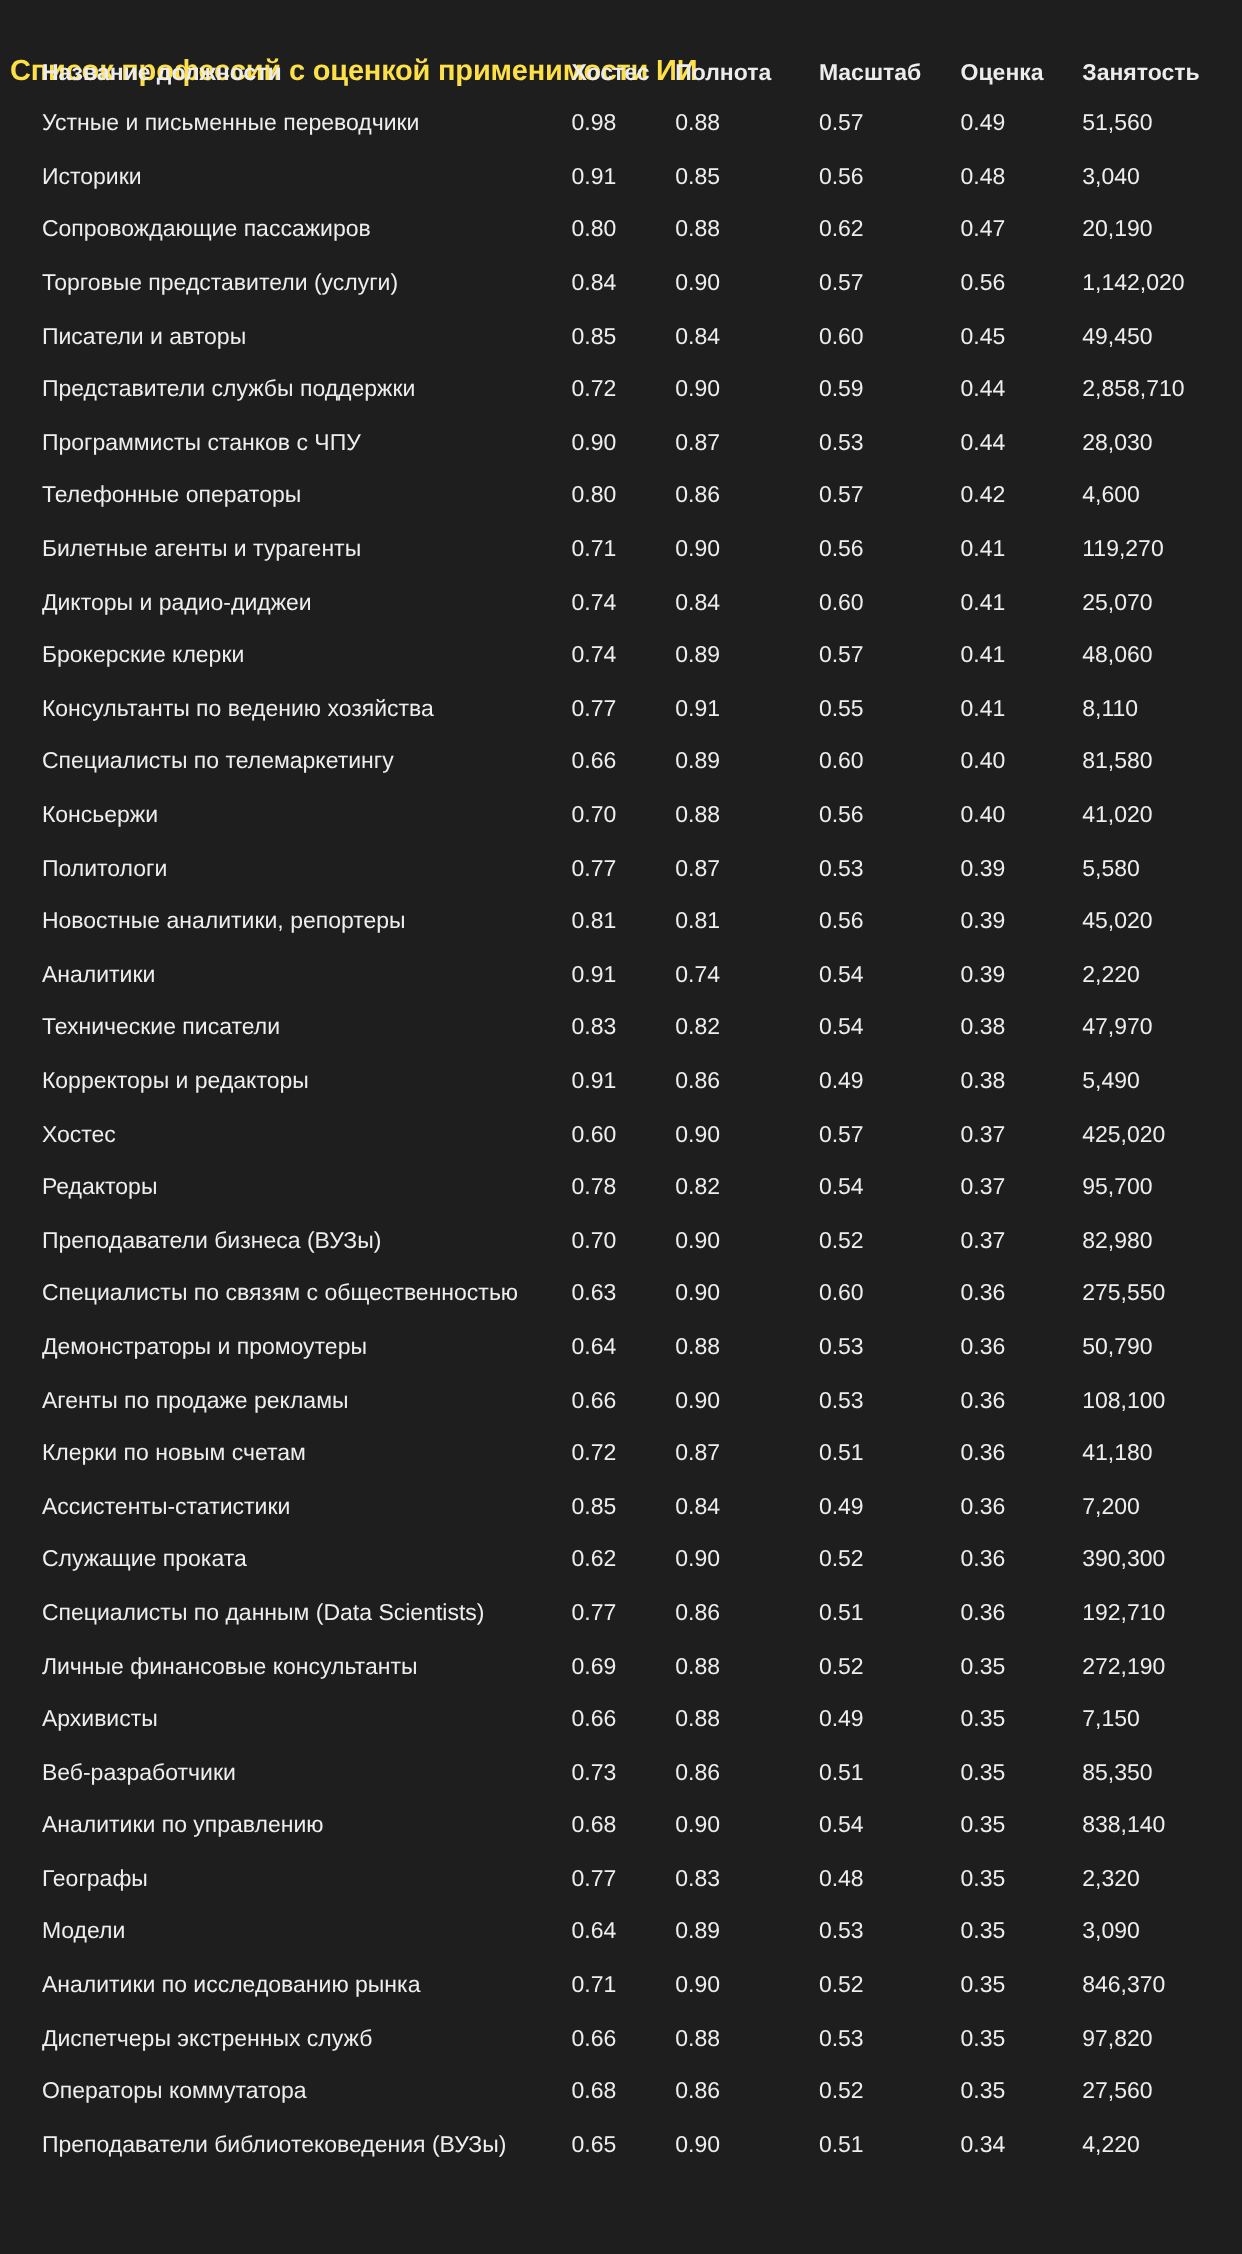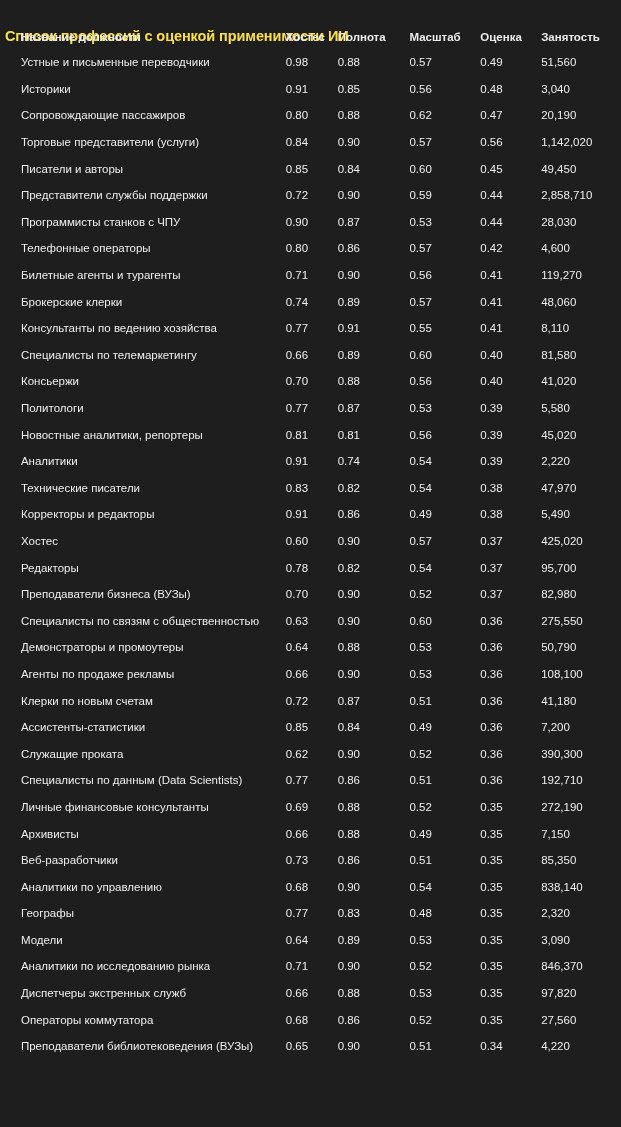--- a/index.html
+++ b/index.html
@@ -160,20 +160,29 @@
         <td></td>
         <td>Билетные агенты и турагенты</td>
         <td>0.71</td>
         <td>0.90</td>
         <td>0.56</td>
         <td>0.41</td>
         <td>119,270</td>
       </tr>
       <tr>
         <td></td>
+        <td>Дикторы и радио-диджеи</td>
+        <td>0.74</td>
+        <td>0.84</td>
+        <td>0.60</td>
+        <td>0.41</td>
+        <td>25,070</td>
+      </tr>
+      <tr>
+        <td></td>
         <td>Брокерские клерки</td>
         <td>0.74</td>
         <td>0.89</td>
         <td>0.57</td>
         <td>0.41</td>
         <td>48,060</td>
       </tr>
       <tr>
         <td></td>
         <td>Консультанты по ведению хозяйства</td>

